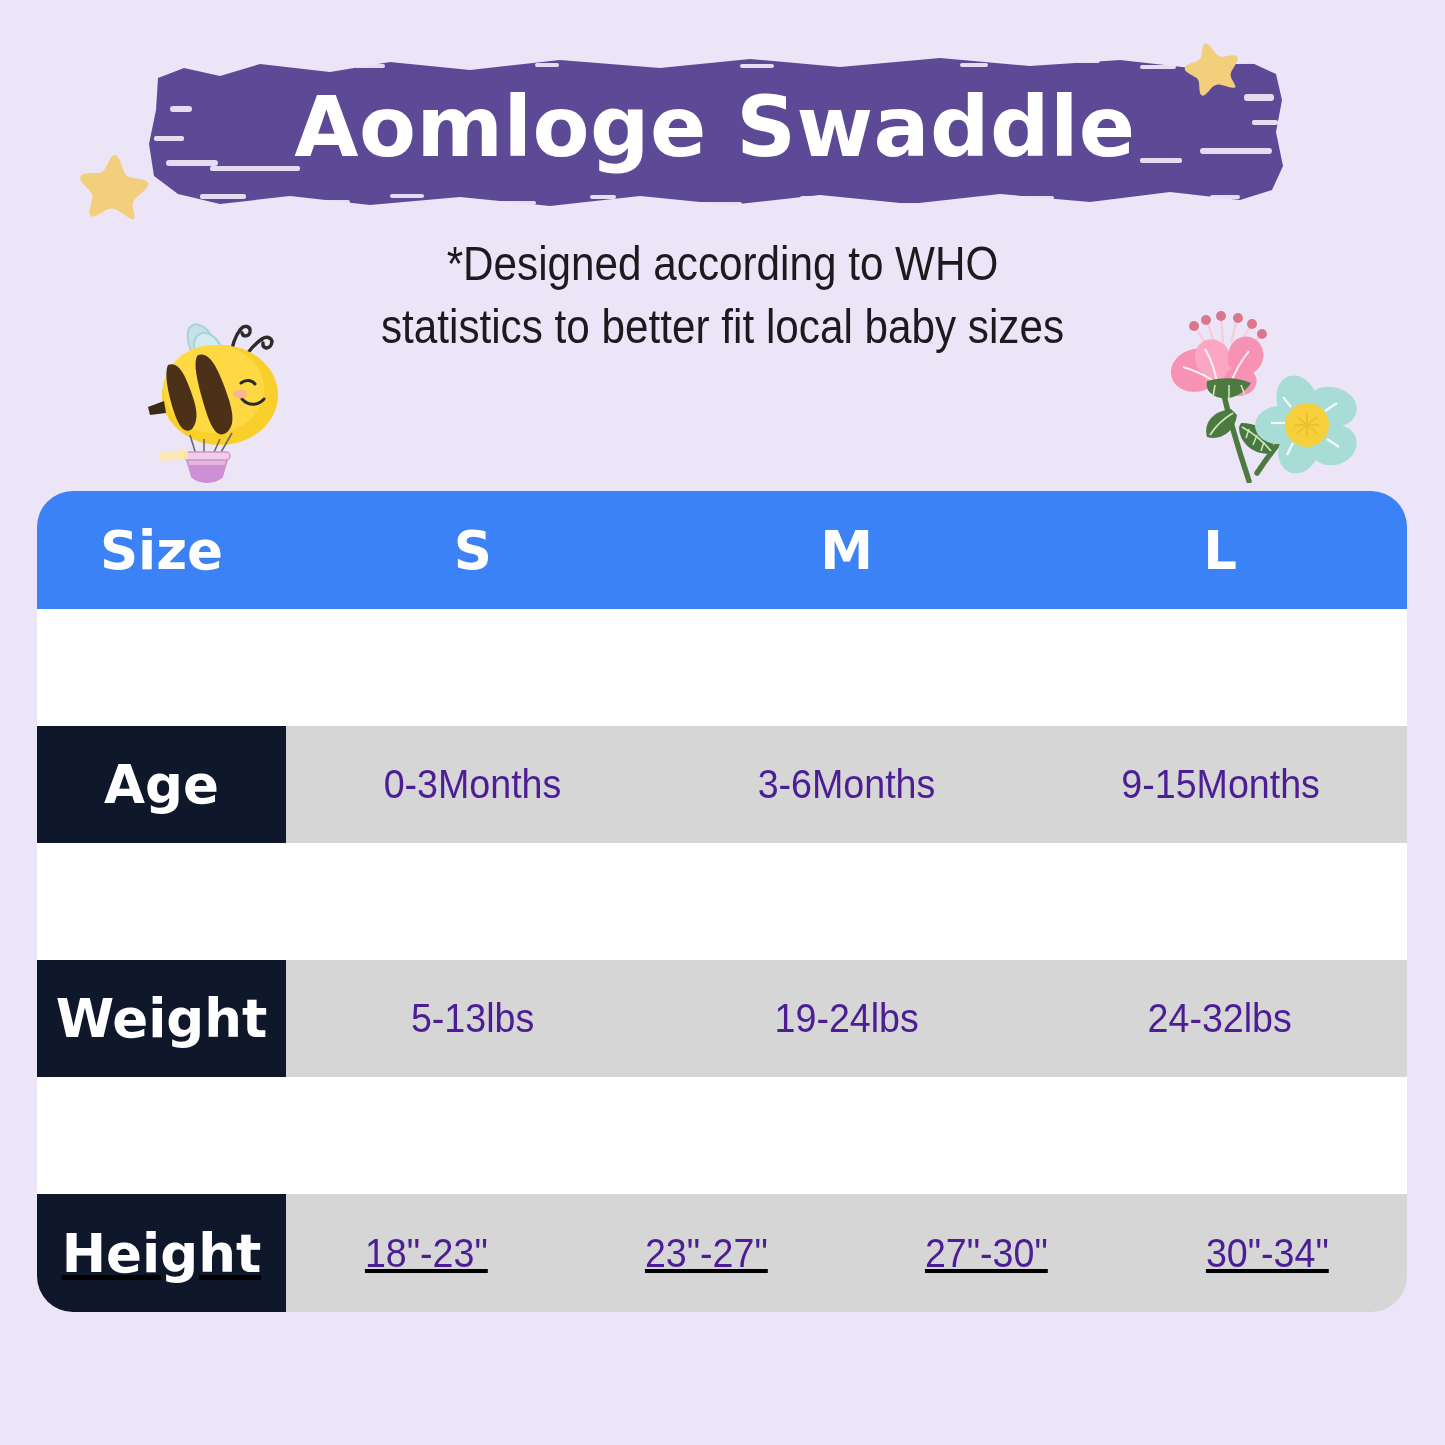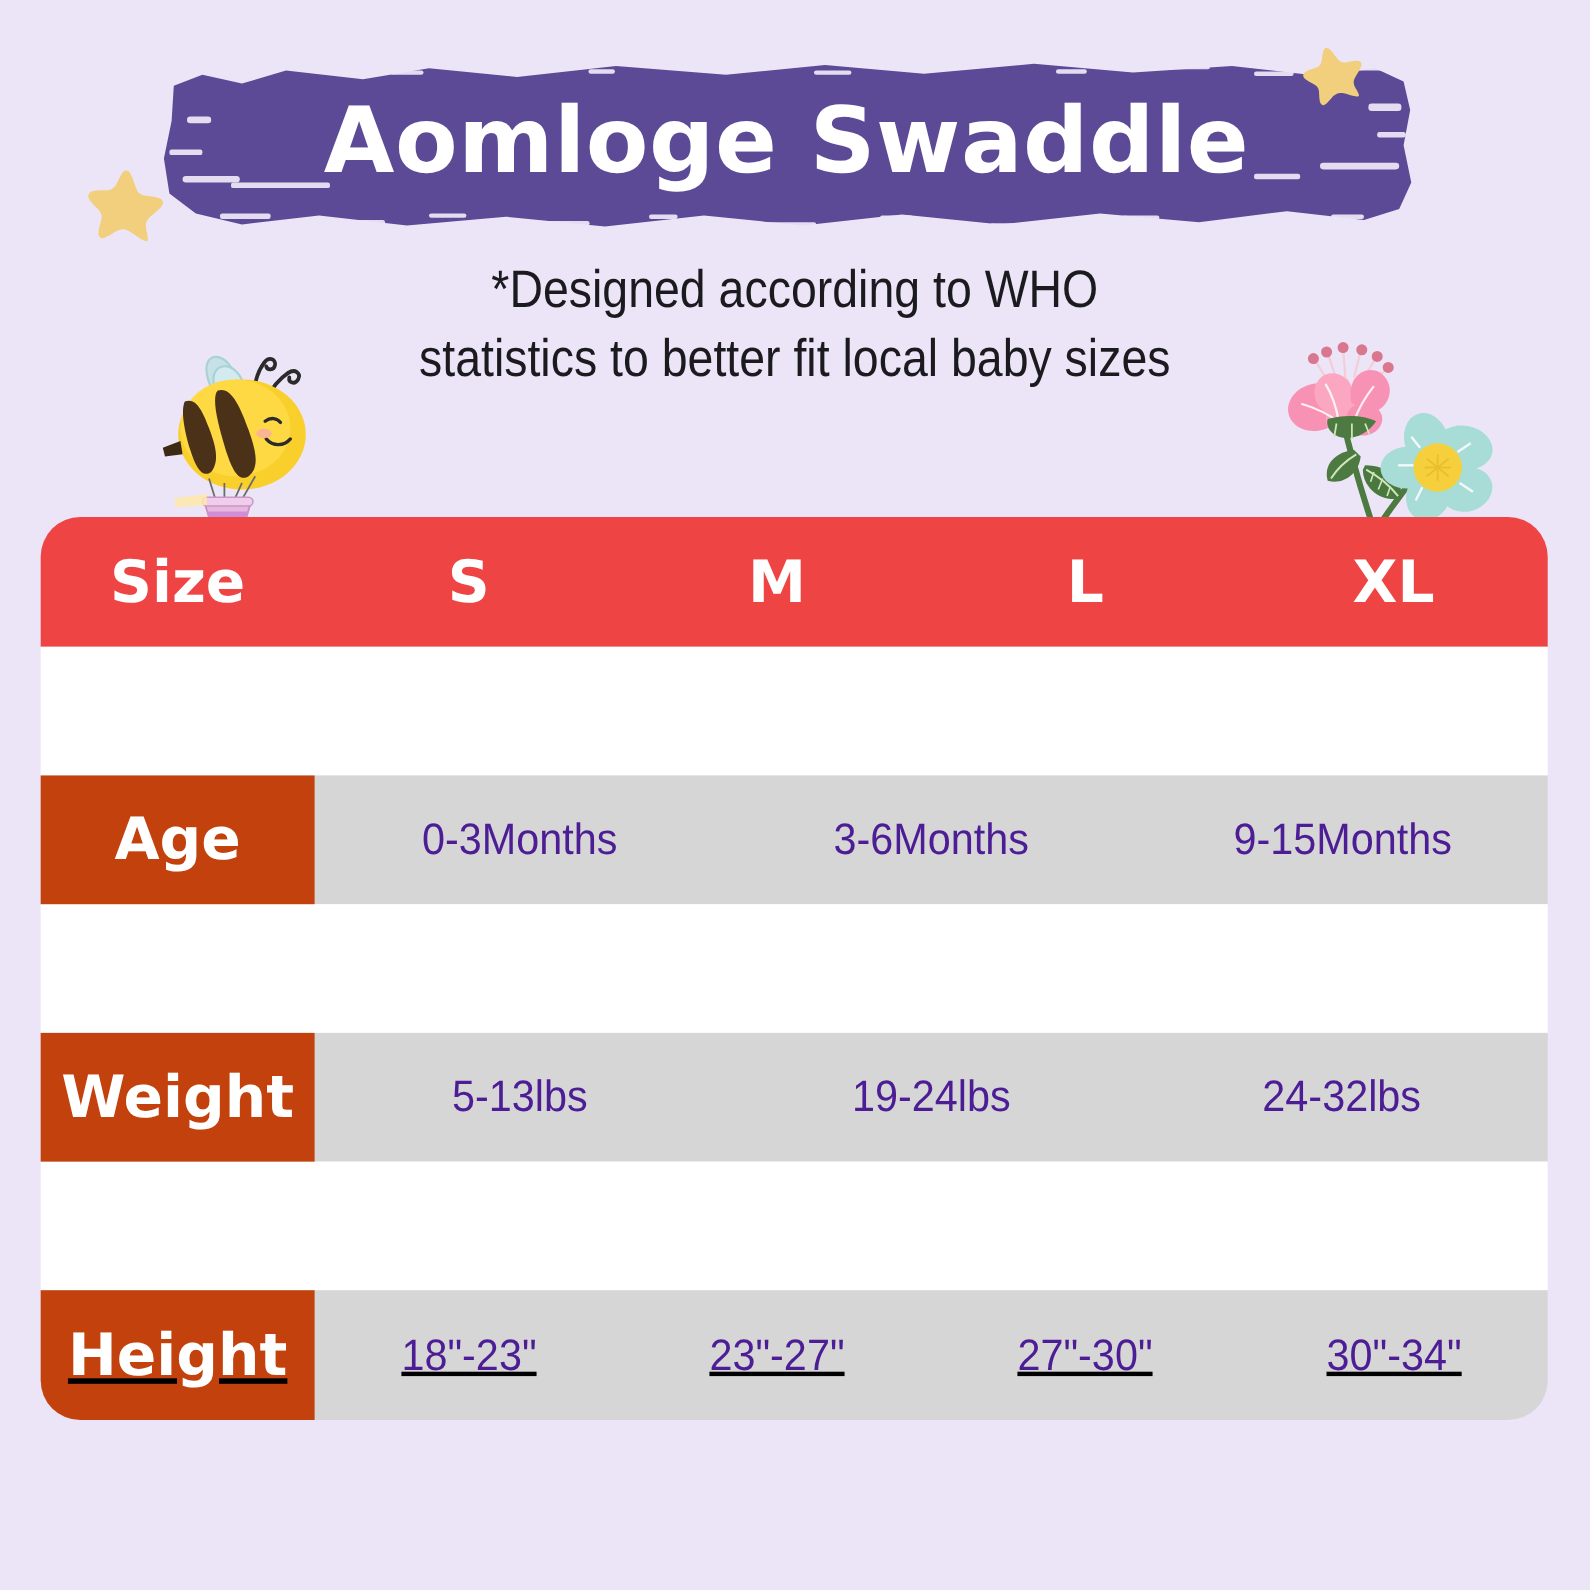--- a/index.html
+++ b/index.html
@@ -106,23 +106,24 @@
     width: 1370px;
     height: 820px;
   }
   .row {
     display: flex;
     width: 100%;
     box-sizing: border-box;
   }
   .row-header {
     height: 118px;
-    background: #ef4444;
+    background: #3b82f6;
     border-radius: 36px 36px 0 0;
     align-items: flex-end;
+    margin-top: 21px;
   }
   .row-spacer {
     height: 117px;
     background: #ffffff;
   }
   .row-data {
     height: 117px;
     background: #d6d6d6;
     align-items: center;
   }
@@ -139,21 +140,21 @@
     align-items: center;
     justify-content: center;
     color: #ffffff;
     font-family: "DejaVu Sans", sans-serif;
     font-weight: bold;
     font-size: 53px;
     height: 100%;
     box-sizing: border-box;
   }
   .row-data .cell-label {
-    background: #c2410c;
+    background: #0f172a;
     text-align: center;
   }
   .row-data.last .cell-label {
     border-radius: 0 0 0 36px;
   }
   .row-header .cell-label {
     background: transparent;
   }
 
   .cell-size {
@@ -380,21 +381,20 @@
     </g>
   </svg>
 
   <div class="table">
 
     <div class="row row-header">
       <div class="cell-label">Size</div>
       <div class="cell-size">S</div>
       <div class="cell-size">M</div>
       <div class="cell-size">L</div>
-      <div class="cell-size">XL</div>
     </div>
 
     <div class="row row-spacer"></div>
 
     <div class="row row-data">
       <div class="cell-label">Age</div>
       <div class="cell-value">
           <span>0-3Months</span>
         </div>
       <div class="cell-value">

